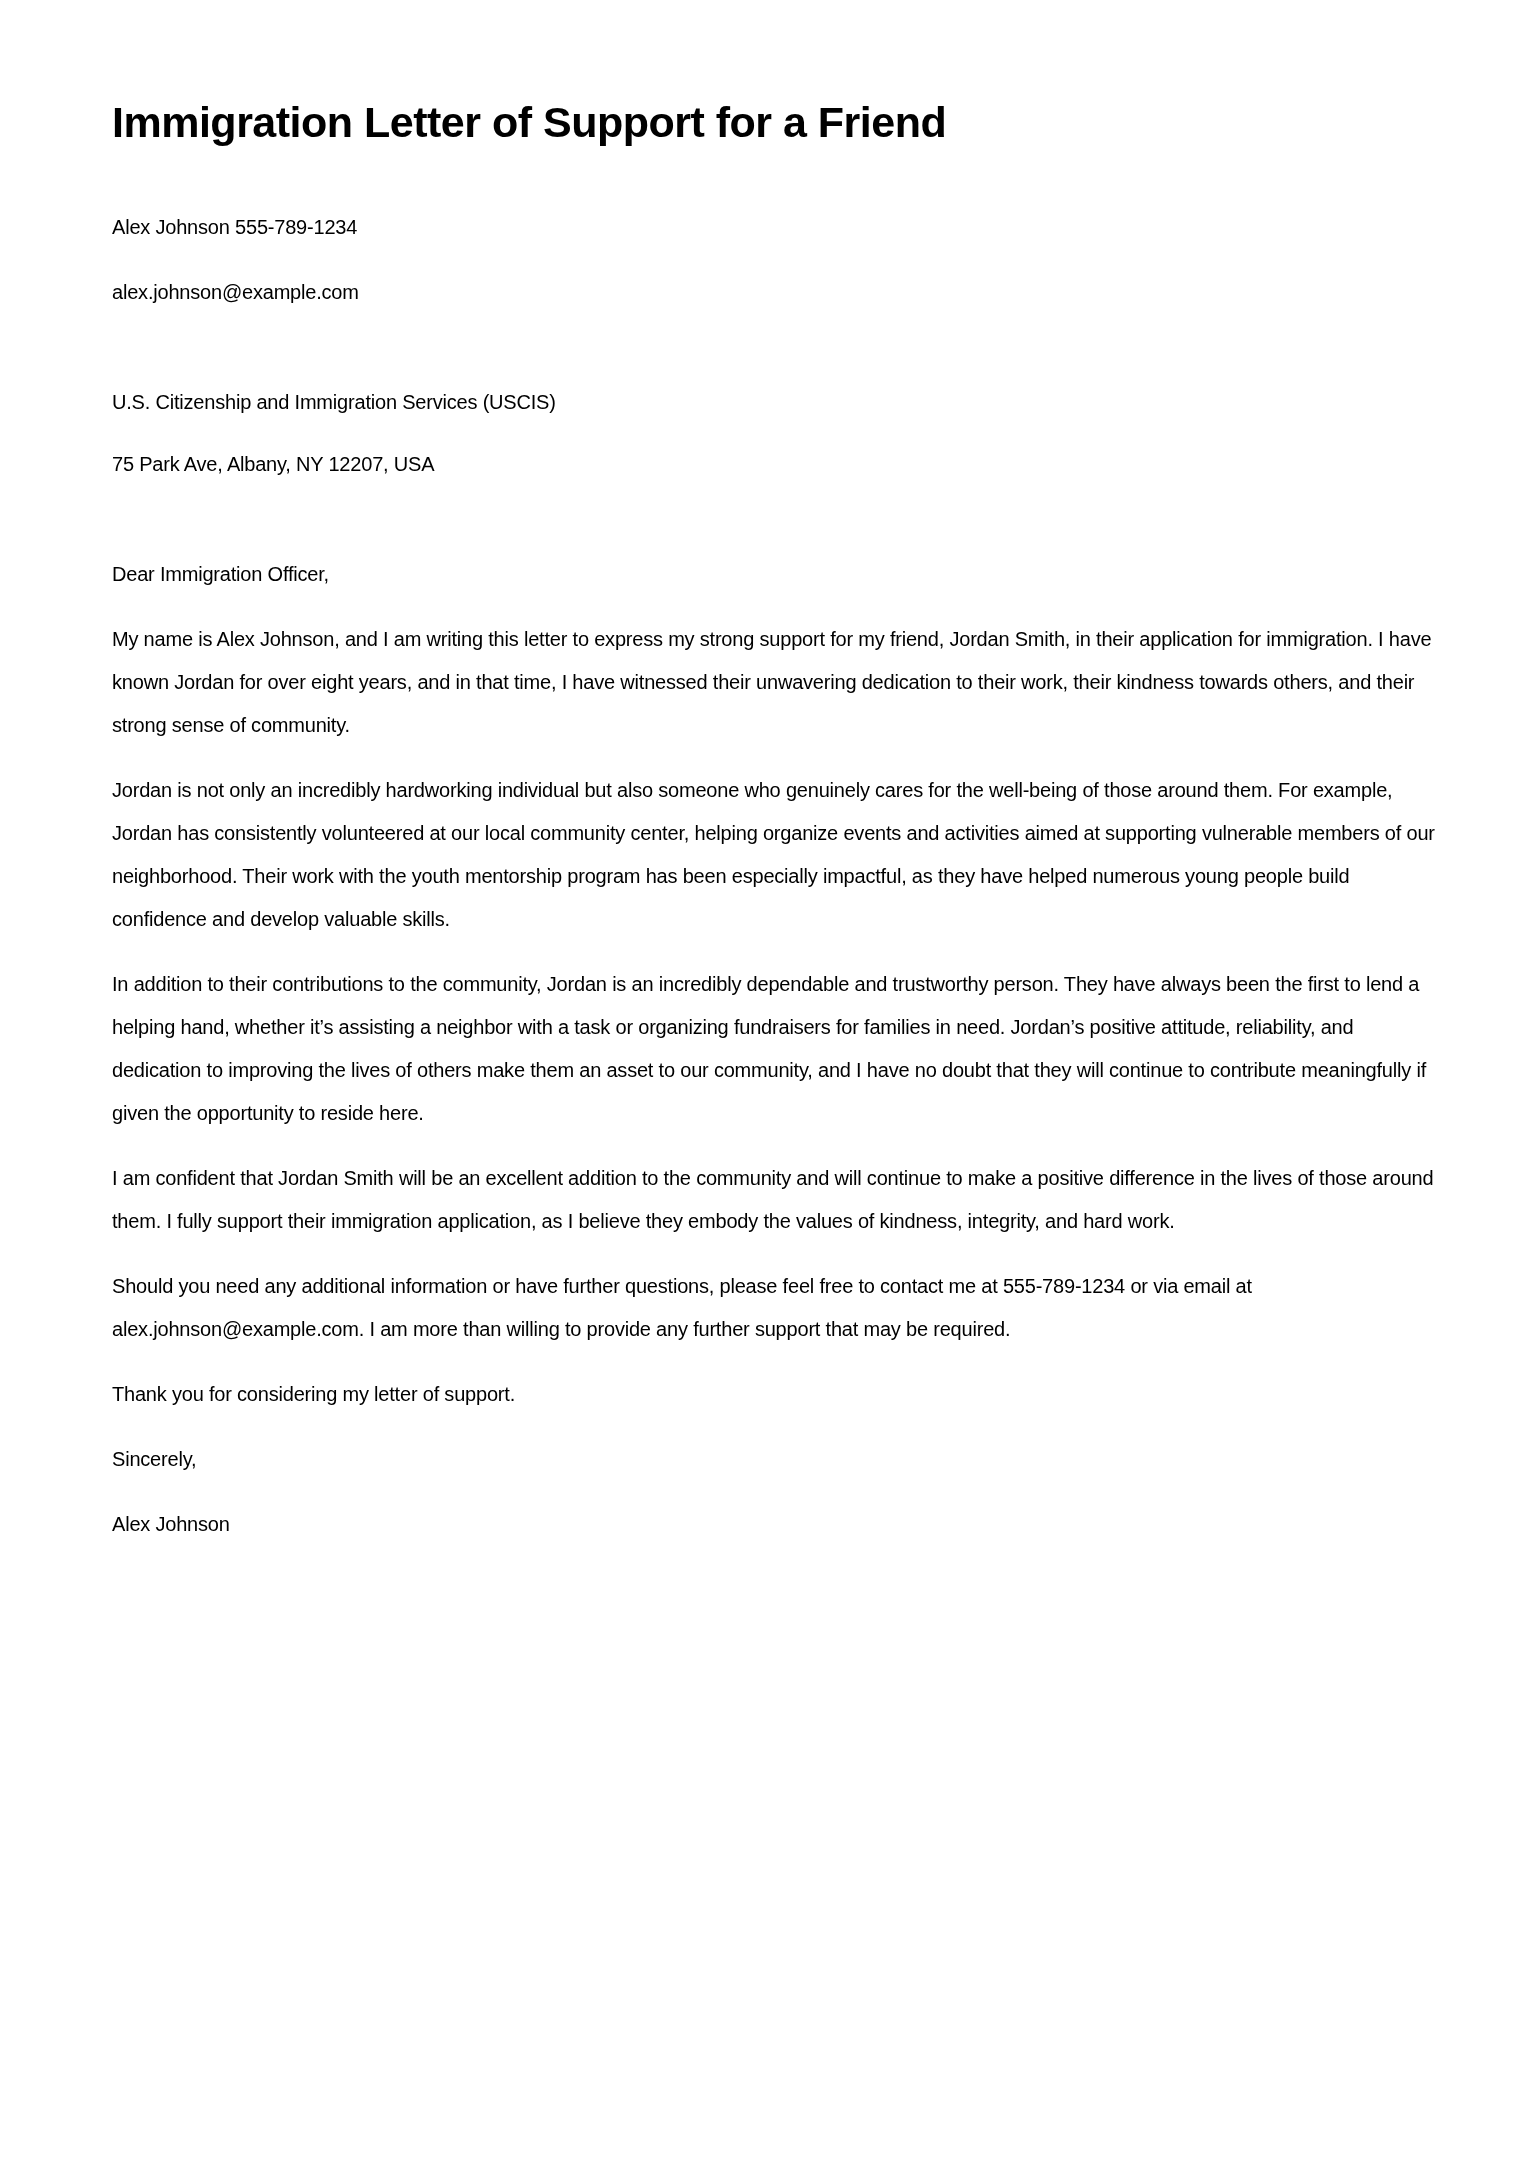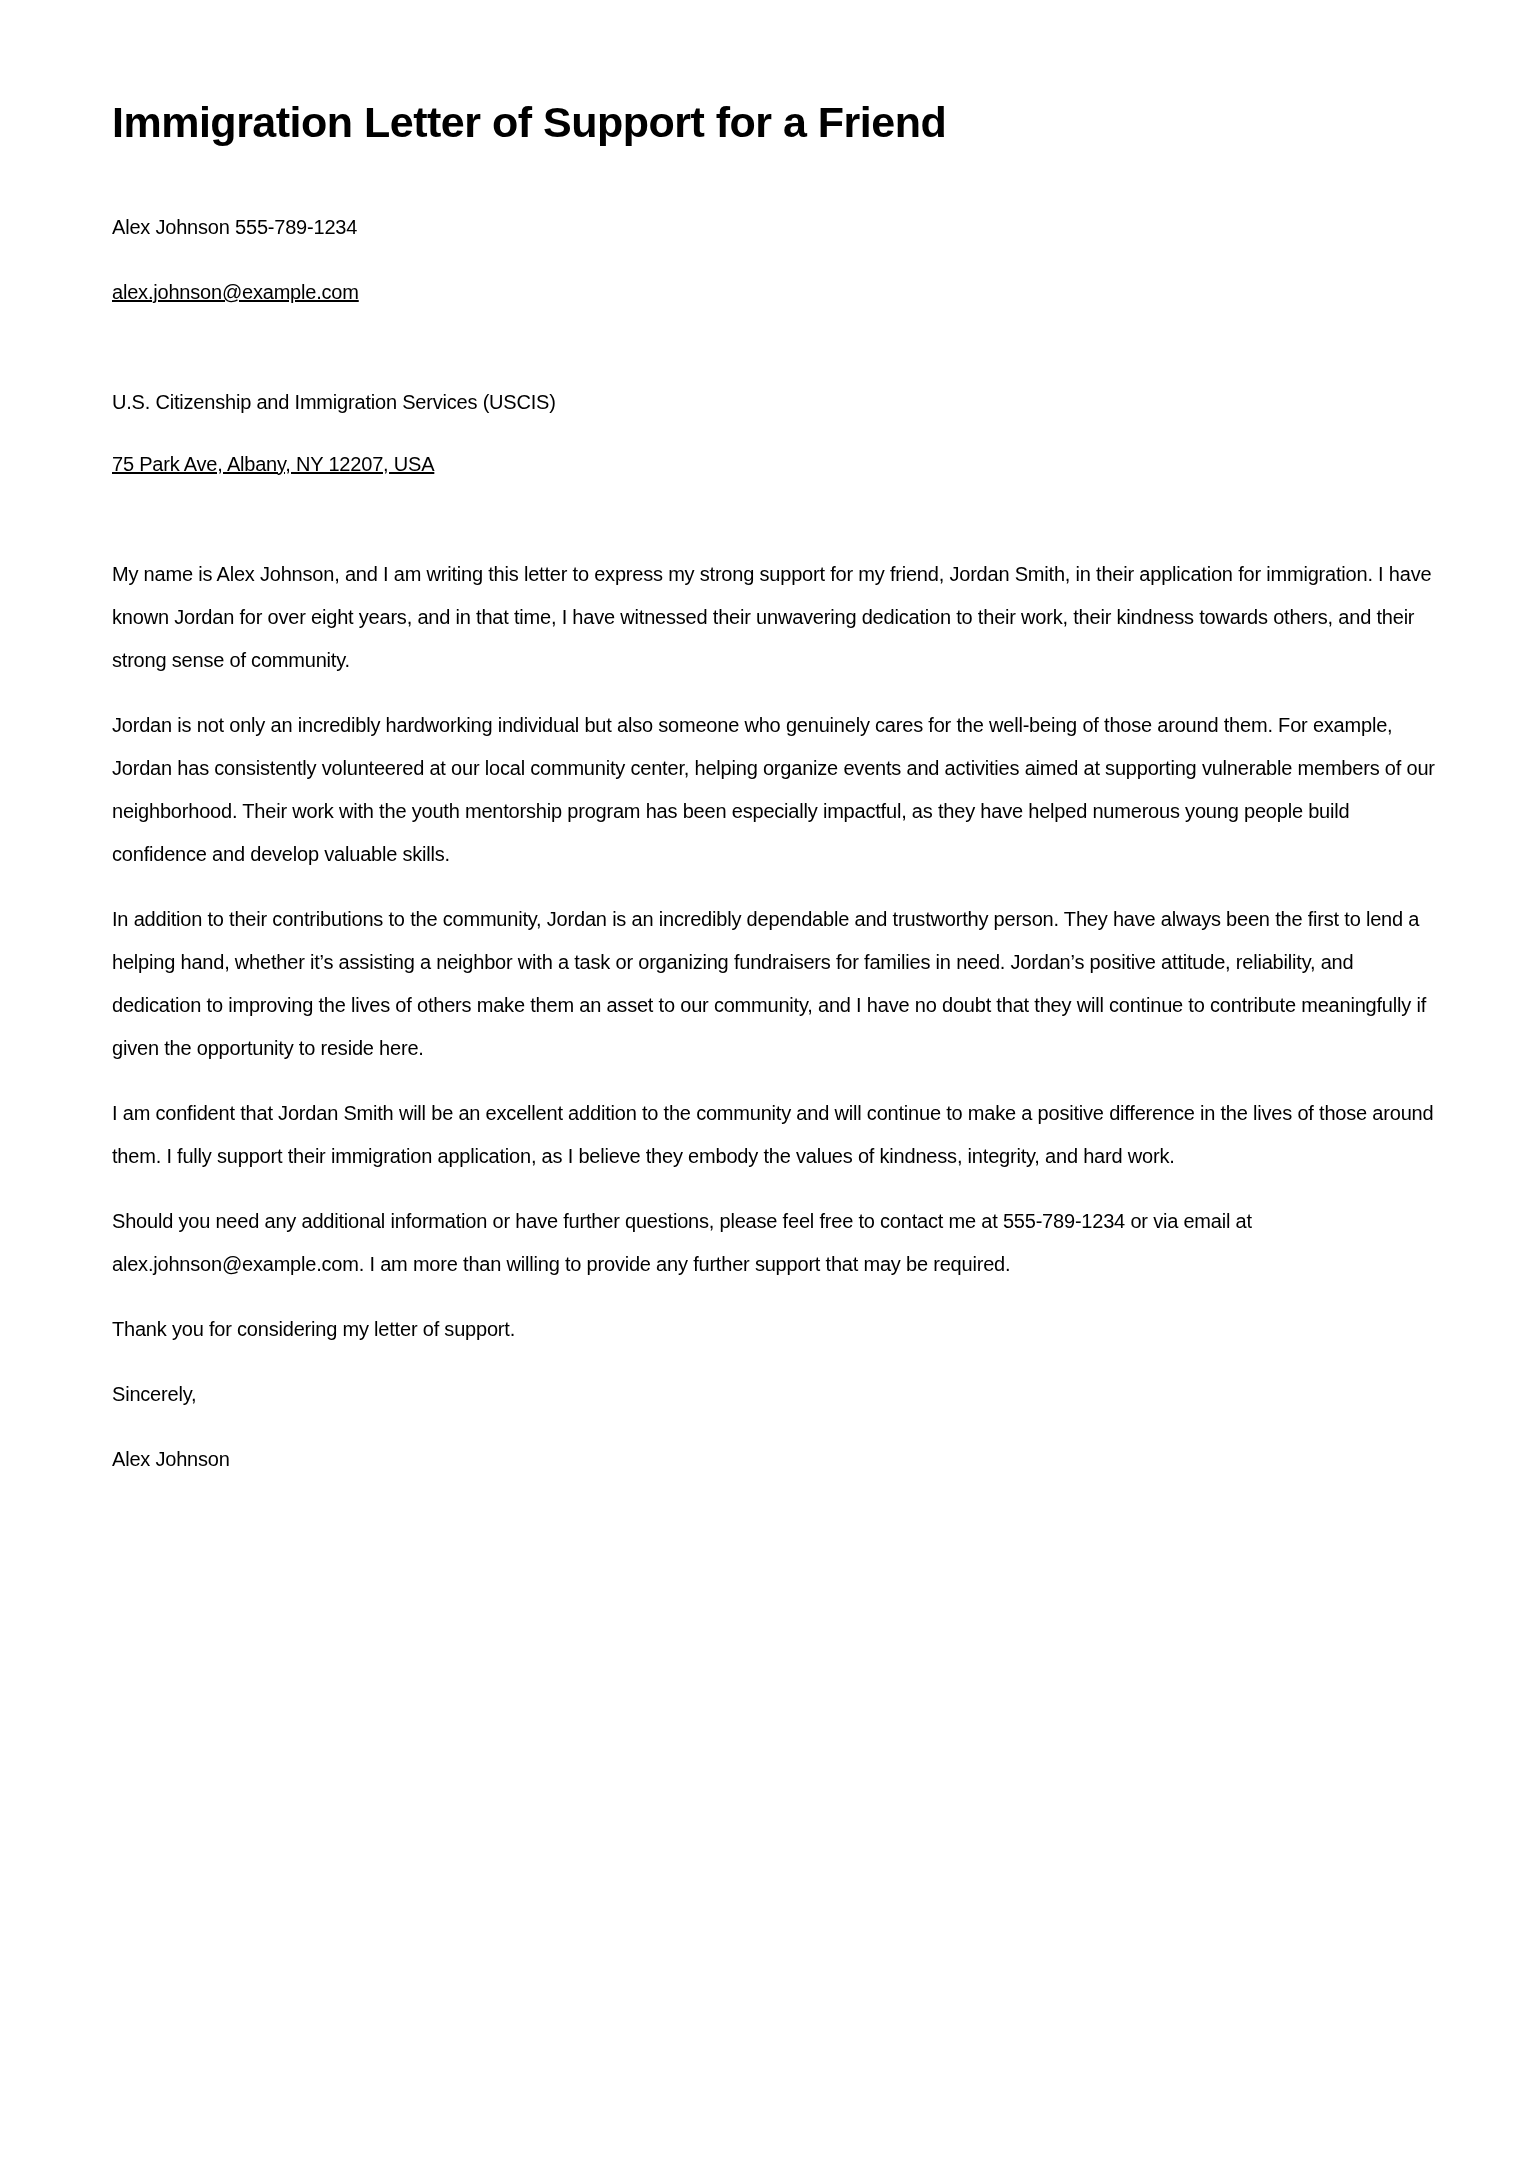--- a/index.html
+++ b/index.html
@@ -25,40 +25,41 @@
     letter-spacing: -0.5px;
     margin: 0 0 58px 0;
   }
   .line, .para {
     font-size: 20px;
     line-height: 43px;
     letter-spacing: -0.2px;
     margin: 0 0 22px 0;
     max-width: 1324px;
   }
-  .big-gap   { margin-bottom: 67px; text-decoration: underline; }
+  .big-gap   { margin-bottom: 67px; }
   .small-gap { margin-bottom: 19px; }
   .no-gap    { margin-bottom: 0; }
 </style>
 </head>
 <body>
 
 <div class="page">
 
   <h1 class="title">Immigration Letter of Support for a Friend</h1>
 
   <p class="line">Alex Johnson 555-789-1234</p>
 
   <p class="line big-gap">alex.johnson@example.com</p>
 
 
   <p class="line small-gap">U.S. Citizenship and Immigration Services (USCIS)</p>
 
   <p class="line big-gap">75 Park Ave, Albany, NY 12207, USA</p>
 
+  <p class="line">Dear Immigration Officer,</p>
 
   <p class="para">My name is Alex Johnson, and I am writing this letter to express my strong support for my friend, Jordan Smith, in their application for immigration. I have known Jordan for over eight years, and in that time, I have witnessed their unwavering dedication to their work, their kindness towards others, and their strong sense of community.</p>
 
   <p class="para">Jordan is not only an incredibly hardworking individual but also someone who genuinely cares for the well-being of those around them. For example, Jordan has consistently volunteered at our local community center, helping organize events and activities aimed at supporting vulnerable members of our neighborhood. Their work with the youth mentorship program has been especially impactful, as they have helped numerous young people build confidence and develop valuable skills.</p>
 
   <p class="para">In addition to their contributions to the community, Jordan is an incredibly dependable and trustworthy person. They have always been the first to lend a helping hand, whether it’s assisting a neighbor with a task or organizing fundraisers for families in need. Jordan’s positive attitude, reliability, and dedication to improving the lives of others make them an asset to our community, and I have no doubt that they will continue to contribute meaningfully if given the opportunity to reside here.</p>
 
   <p class="para">I am confident that Jordan Smith will be an excellent addition to the community and will continue to make a positive difference in the lives of those around them. I fully support their immigration application, as I believe they embody the values of kindness, integrity, and hard work.</p>
 
   <p class="para">Should you need any additional information or have further questions, please feel free to contact me at 555-789-1234 or via email at alex.johnson@example.com. I am more than willing to provide any further support that may be required.</p>

